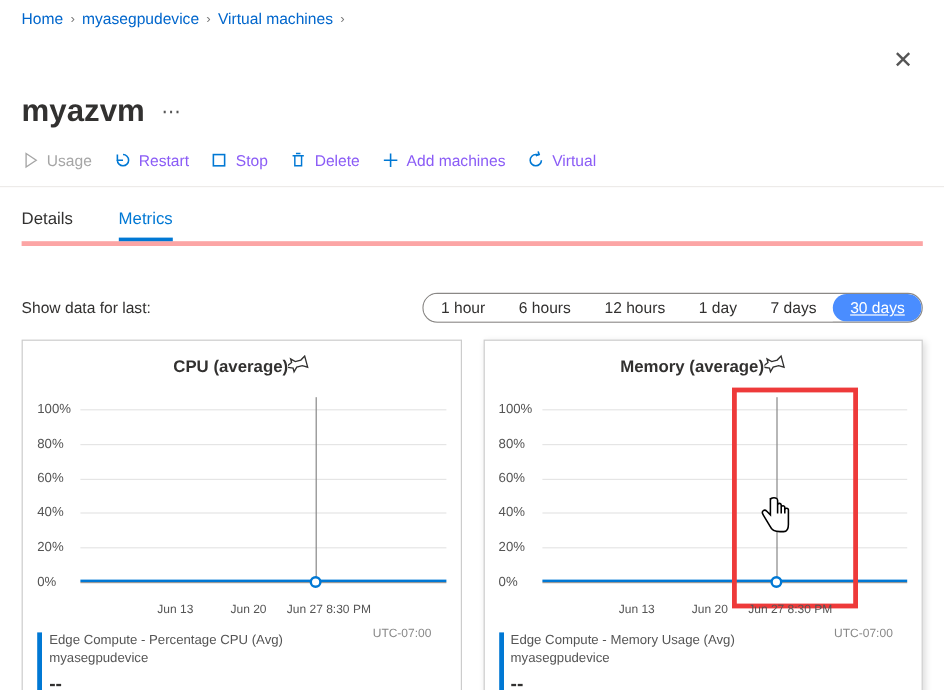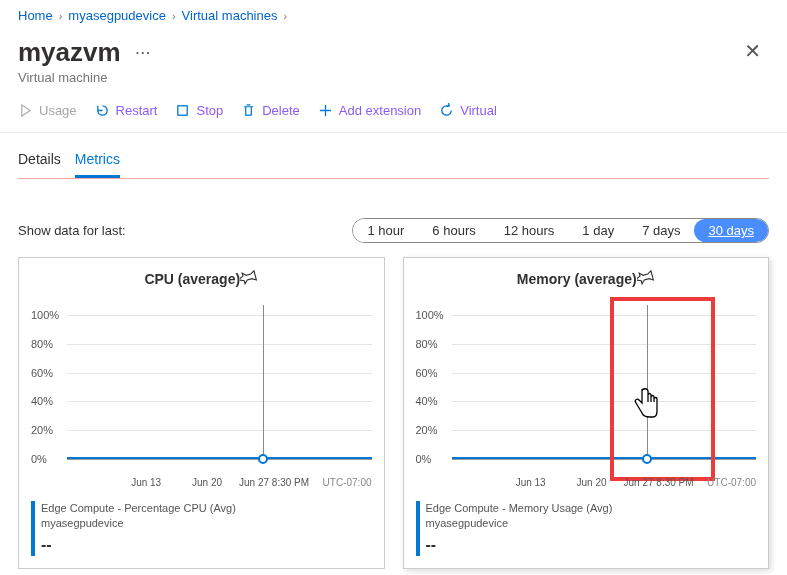--- a/index.html
+++ b/index.html
@@ -30,21 +30,21 @@
   .header-row { display:flex; align-items:flex-start; justify-content:space-between; margin-top:14px;}
   h1 { font-size:26px; font-weight:600; margin:0; }
   .dots { margin-left:14px; color:#555; font-size:16px; letter-spacing:2px; cursor:pointer;}
   .subtitle { color: var(--light-gray); margin-top:2px; font-size:13px;}
   .close-x { font-size:20px; color:#555; cursor:pointer; line-height:1; padding:4px 8px;}
   .toolbar { display:flex; gap:18px; margin-top:18px; align-items:center; padding-bottom:14px;}
   .tbtn { display:flex; align-items:center; gap:6px; cursor:pointer; color:#8b5cf6;}
   .tbtn.disabled { color:#a6a6a6; cursor:default;}
   .tbtn svg { width:15px; height:15px; }
   .divider { height:1px; background:#edebe9; margin:0 -18px;}
-  .tabs { display:flex; gap:14px; margin-top:12px; border-bottom:1px solid #fca5a5;}
+  .tabs { display:flex; gap:38px; margin-top:12px; border-bottom:4px solid #fca5a5;}
   .tab { padding:6px 0 8px 0; font-size:14px; cursor:pointer; color:#323130;}
   .tab.active { color: var(--accent-blue); border-bottom:3px solid var(--accent-blue); font-weight:400;}
   .filter-row { display:flex; align-items:center; margin-top:39px; margin-bottom:14px;}
   .filter-label { font-size:13px; color:#323130; }
   .pills { margin-left:auto; display:flex; border:1px solid #8a8886; border-radius:16px; overflow:hidden;}
   .pill { padding:4px 14px; font-size:13px; cursor:pointer; color:#323130; background:#fff;}
   .pill.active { background: var(--pill-blue); color:#fff; border-radius:12px; text-decoration:underline;}
   .cards { display:flex; gap:18px;}
   .card { flex:1; border:1px solid var(--border-gray); padding:10px 12px 12px 12px; position:relative; background:#fff;}
   .card.shadow { box-shadow: 2px 2px 6px rgba(0,0,0,0.15);}
@@ -52,21 +52,21 @@
   .card-title { font-weight:600; font-size:14px;}
   .pin { cursor:pointer;}
   .chart-area { position:relative; height:180px; }
   .grid-line { position:absolute; left:36px; right:0; height:1px; background:var(--grid-gray);}
   .y-label { position:absolute; left:0; font-size:11px; color:#555; transform:translateY(-50%); }
   .series-line { position:absolute; left:36px; right:0; height:2px; background: var(--accent-blue); bottom:14px;}
   .cursor-line { position:absolute; top:8px; bottom:14px; width:1px; background:#888;}
   .cursor-dot { position:absolute; width:10px; height:10px; border-radius:50%; background:#fff; border:2px solid var(--accent-blue); transform:translate(-50%,50%);}
   .x-labels { position:relative; height:18px; margin-left:36px;}
   .x-label { position:absolute; font-size:10px; color:#555; transform:translateX(-50%); white-space:nowrap;}
-  .tz { position:absolute; right:0; font-size:10px; color:#888;}
+  .tz { position:absolute; right:12px; font-size:10px; color:#888;margin-top:20px;}
   .legend { display:flex; gap:6px; margin-top:6px;}
   .legend-bar { width:4px; background: var(--accent-blue);}
   .legend-text { font-size:11px; color:#555; line-height:1.4;}
   .legend-text .val { font-size:16px; font-weight:600; color:#323130; margin-top:2px;}
   .highlight-box { position:absolute; border:4px solid var(--highlight-red); pointer-events:none;}
   .hand-cursor { position:absolute; font-size:24px; pointer-events:none;}
 </style>
 </head>
 <body>
 
@@ -74,25 +74,24 @@
   <a>Home</a>
   <span class="chev">›</span>
   <a>myasegpudevice</a>
   <span class="chev">›</span>
   <a>Virtual machines</a>
   <span class="chev">›</span>
 </div>
 
 <div class="header-row">
   <div>
-    <div style="display:flex;align-items:center;">
+    <div style="display:flex;align-items:center;margin-top:40px;">
       <h1>myazvm</h1>
       <span class="dots">⋯</span>
     </div>
-    <div class="subtitle">Virtual machine</div>
   </div>
   <div class="close-x">✕</div>
 </div>
 
 <div class="toolbar">
   <div class="tbtn disabled">
     <svg viewBox="0 0 16 16">
         <path d="M4 2 L13 8 L4 14 Z" fill="none" stroke="#a6a6a6" stroke-width="1.2"></path>
       </svg>
     <span>Usage</span>
@@ -113,21 +112,21 @@
   <div class="tbtn">
     <svg viewBox="0 0 16 16">
         <path d="M3 4 L13 4 M5 4 L5 13 L11 13 L11 4 M6 2 L10 2" fill="none" stroke="#0078d4" stroke-width="1.3"></path>
       </svg>
     <span>Delete</span>
   </div>
   <div class="tbtn">
     <svg viewBox="0 0 16 16">
         <path d="M8 2 L8 14 M2 8 L14 8" stroke="#0078d4" stroke-width="1.4"></path>
       </svg>
-    <span>Add extension</span>
+    <span>Add machines</span>
   </div>
   <div class="tbtn">
     <svg viewBox="0 0 16 16">
         <path d="M13 8 A5 5 0 1 1 8 3 L11 3" fill="none" stroke="#0078d4" stroke-width="1.4"></path>
         <path d="M10 0 L11 3 L8 4" fill="none" stroke="#0078d4" stroke-width="1.4"></path>
       </svg>
     <span>Virtual</span>
   </div>
 </div>
 <div class="divider"></div>

